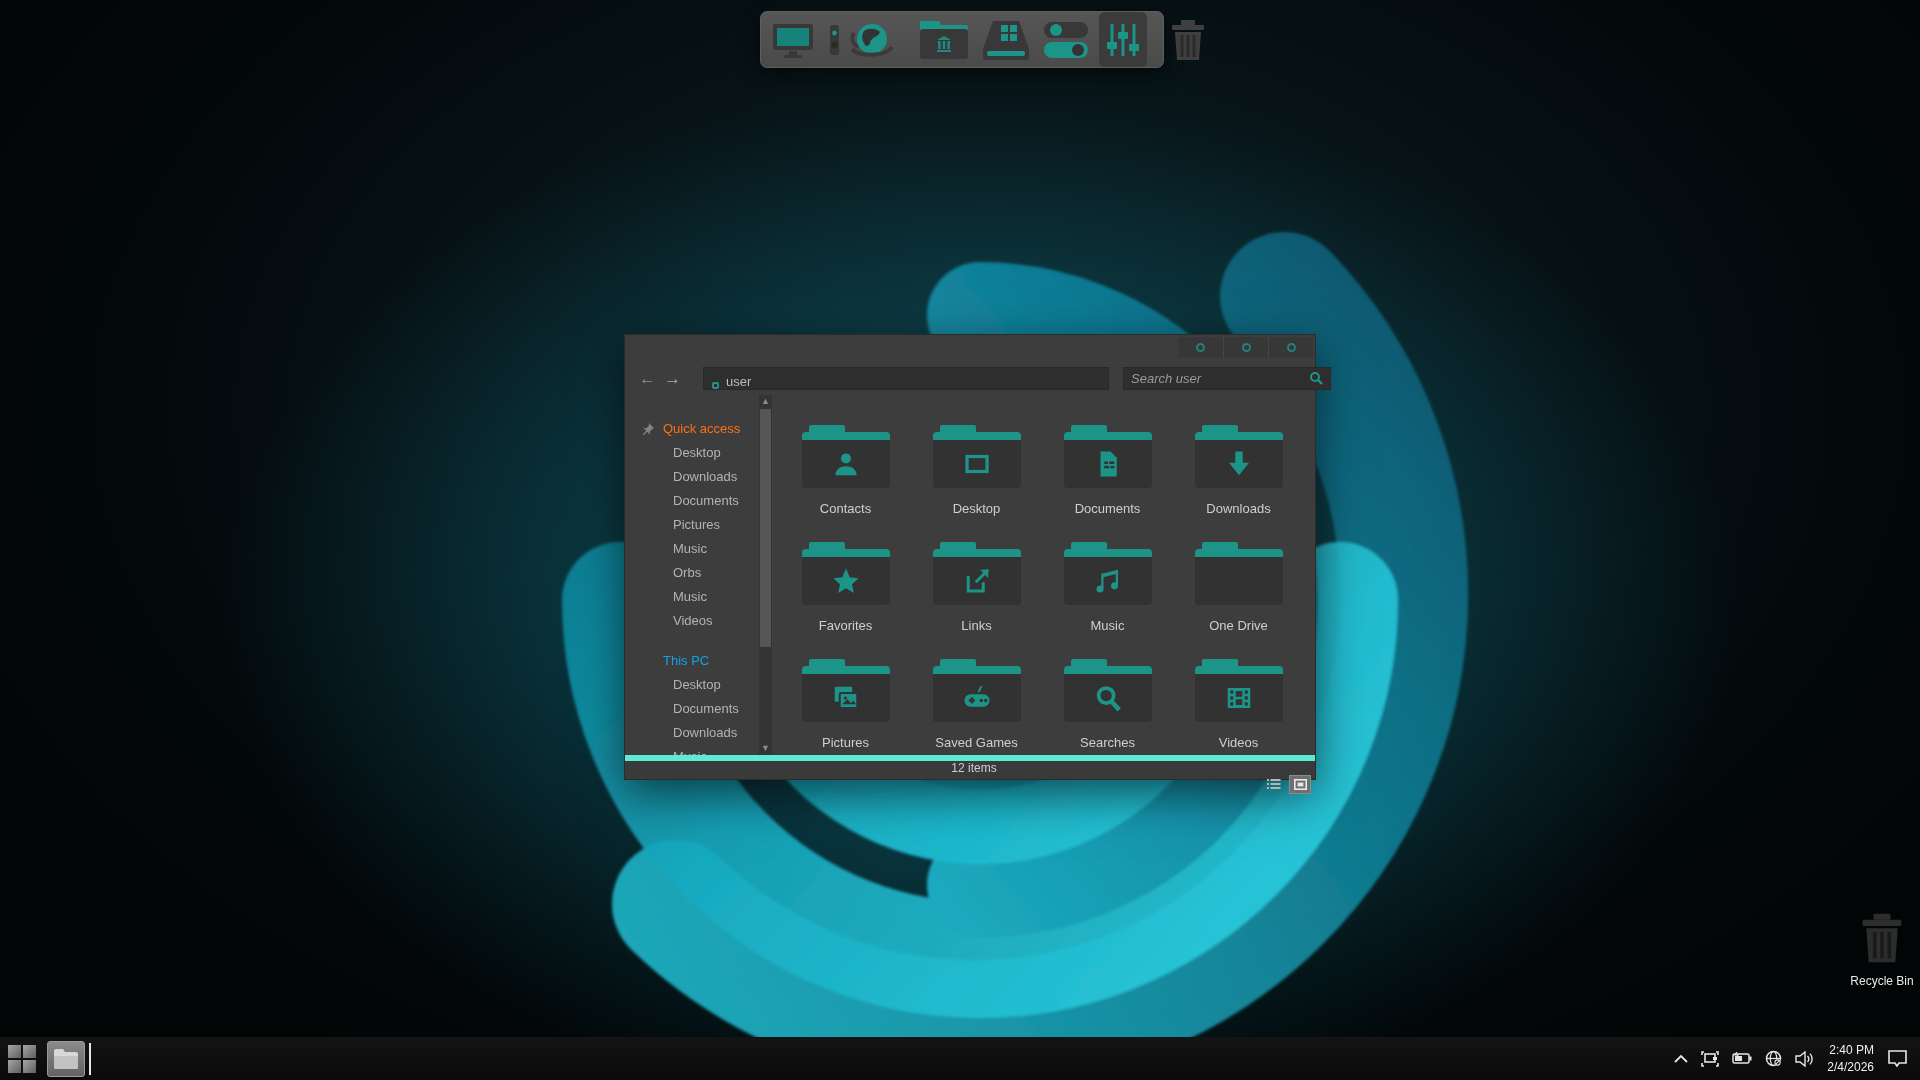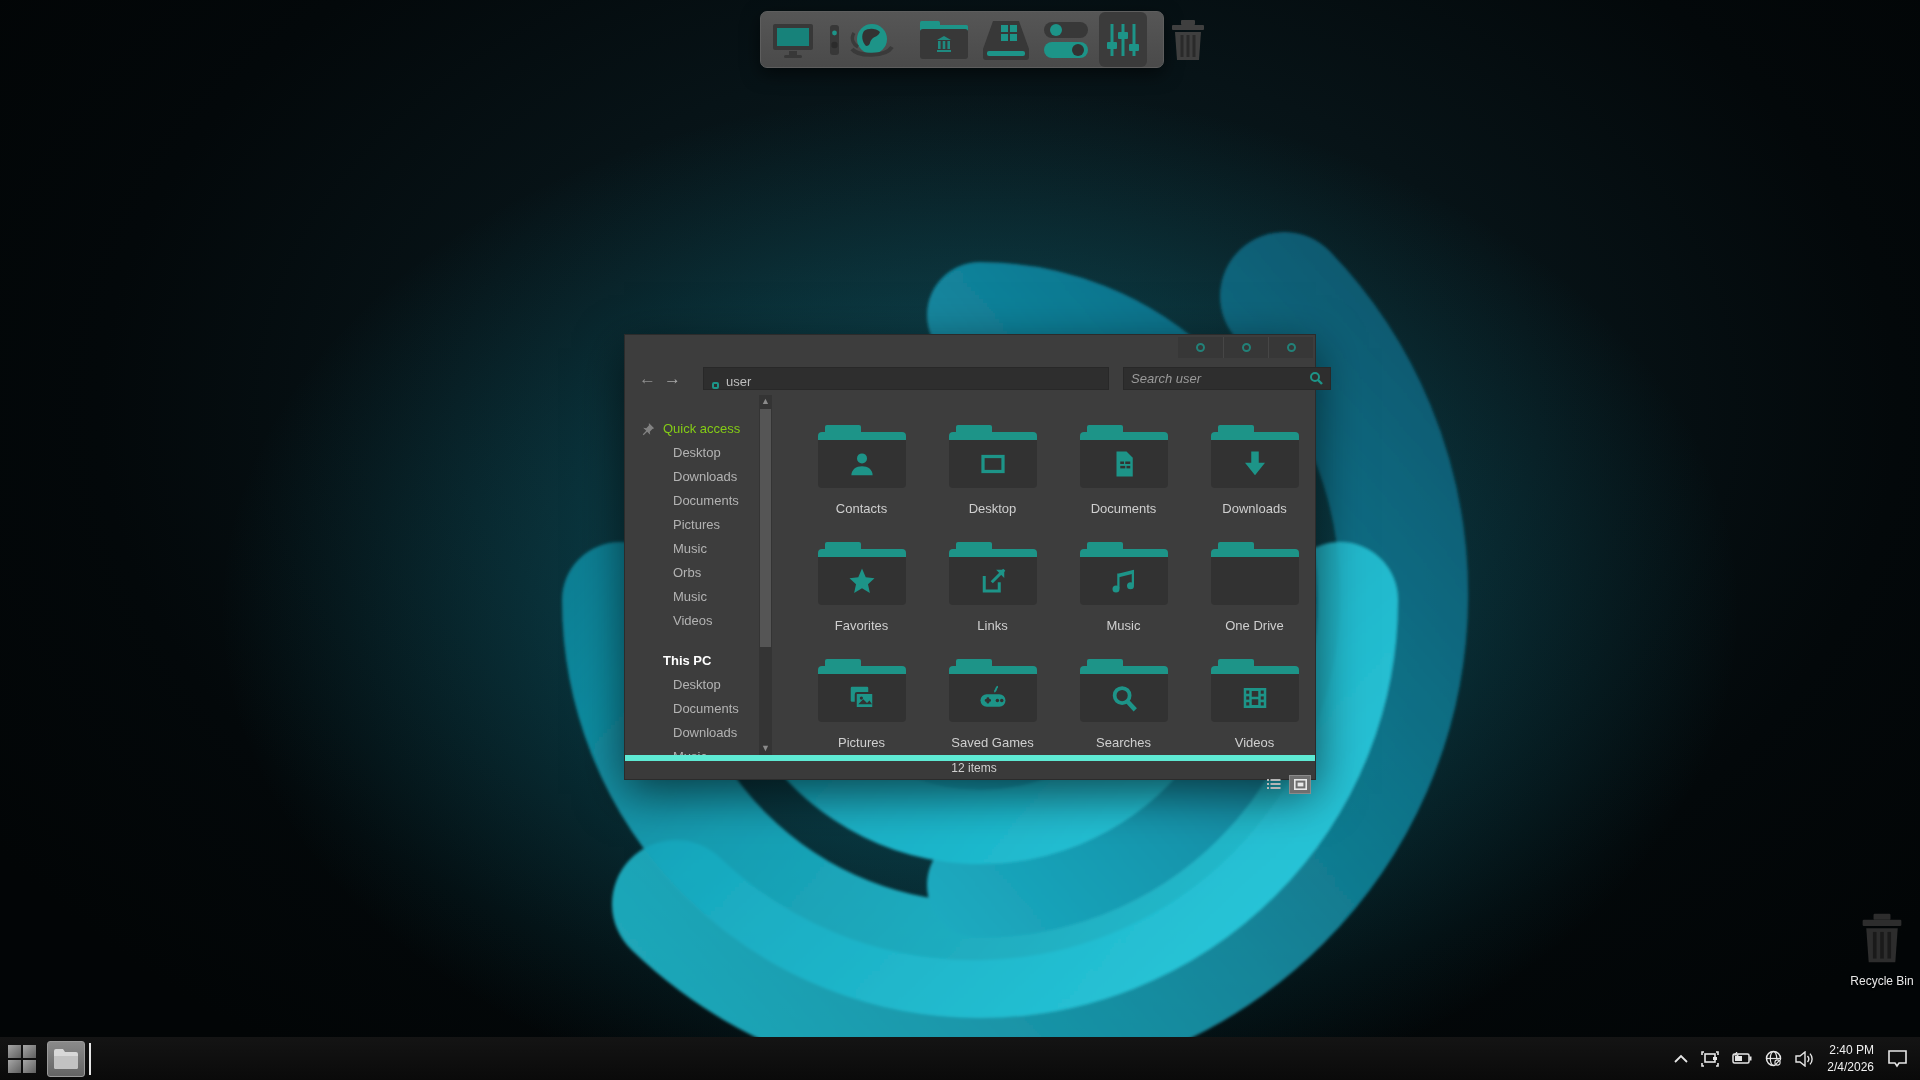--- a/index.html
+++ b/index.html
@@ -43,33 +43,33 @@
     border:1px solid #282828; display:flex; align-items:center; padding:0 7px; }
   .searchbox input { flex:1; background:transparent; border:none; outline:none; color:#9a9a9a;
     font-size:13px; font-style:italic; font-family:"Liberation Sans", sans-serif; }
   .searchbox input::placeholder { color:#9a9a9a; opacity:1; }
 
   .win-body { position:absolute; top:60px; left:0; right:0; bottom:24px; display:flex; }
   .sidebar { position:relative; width:147px; height:100%; flex:0 0 147px; font-size:13px; }
   .sb-list { padding-top:22px; }
   .sb-row { height:24px; line-height:24px; white-space:nowrap; cursor:pointer; color:#b3b3b3; }
   .sb-section { padding-left:38px; position:relative; }
-  .sb-section.bright { color:#84cc16; }
-  .sb-section.dim { color:#ffffff;font-weight:bold; }
+  .sb-section.bright { color:#f97316; }
+  .sb-section.dim { color:#0ea5e9; }
   .sb-child { padding-left:48px; }
   .sb-gap { height:16px; }
   .pin { position:absolute; left:16px; top:5px; width:14px; height:14px; opacity:.75; }
   .sb-scroll { position:absolute; right:0; top:0; width:13px; height:100%; background:#343434; }
   .sb-thumb { position:absolute; left:1px; right:1px; top:14px; height:238px; background:#555555; }
   .sb-arr { position:absolute; left:0; width:13px; height:13px; color:#8b8b8b; font-size:9px;
     text-align:center; line-height:13px; cursor:pointer; }
   .sb-arr.up { top:0; } .sb-arr.down { bottom:0; }
 
   .content { flex:1; display:grid; grid-template-columns:repeat(4,131px); grid-auto-rows:117px;
-    padding:18px 0 0 24px; align-content:start; }
+    padding:18px 0 0 8px; align-content:start; }
   .tile { width:131px; display:flex; flex-direction:column; align-items:center; cursor:pointer; }
   .folder { position:relative; width:88px; height:63px; margin-top:12px; }
   .folder .tab { position:absolute; left:7px; top:0; width:36px; height:9px;
     background:var(--accent,#1d9488); border-radius:2px 2px 0 0; }
   .folder .fbody { position:absolute; left:0; top:7px; right:0; bottom:0; background:#323232;
     border-top:8px solid var(--accent,#1d9488); border-radius:4px;
     display:flex; align-items:center; justify-content:center; }
   .glyph { width:30px; height:30px; }
   .flabel { margin-top:13px; font-size:13px; color:#cfcfcf; }
 

